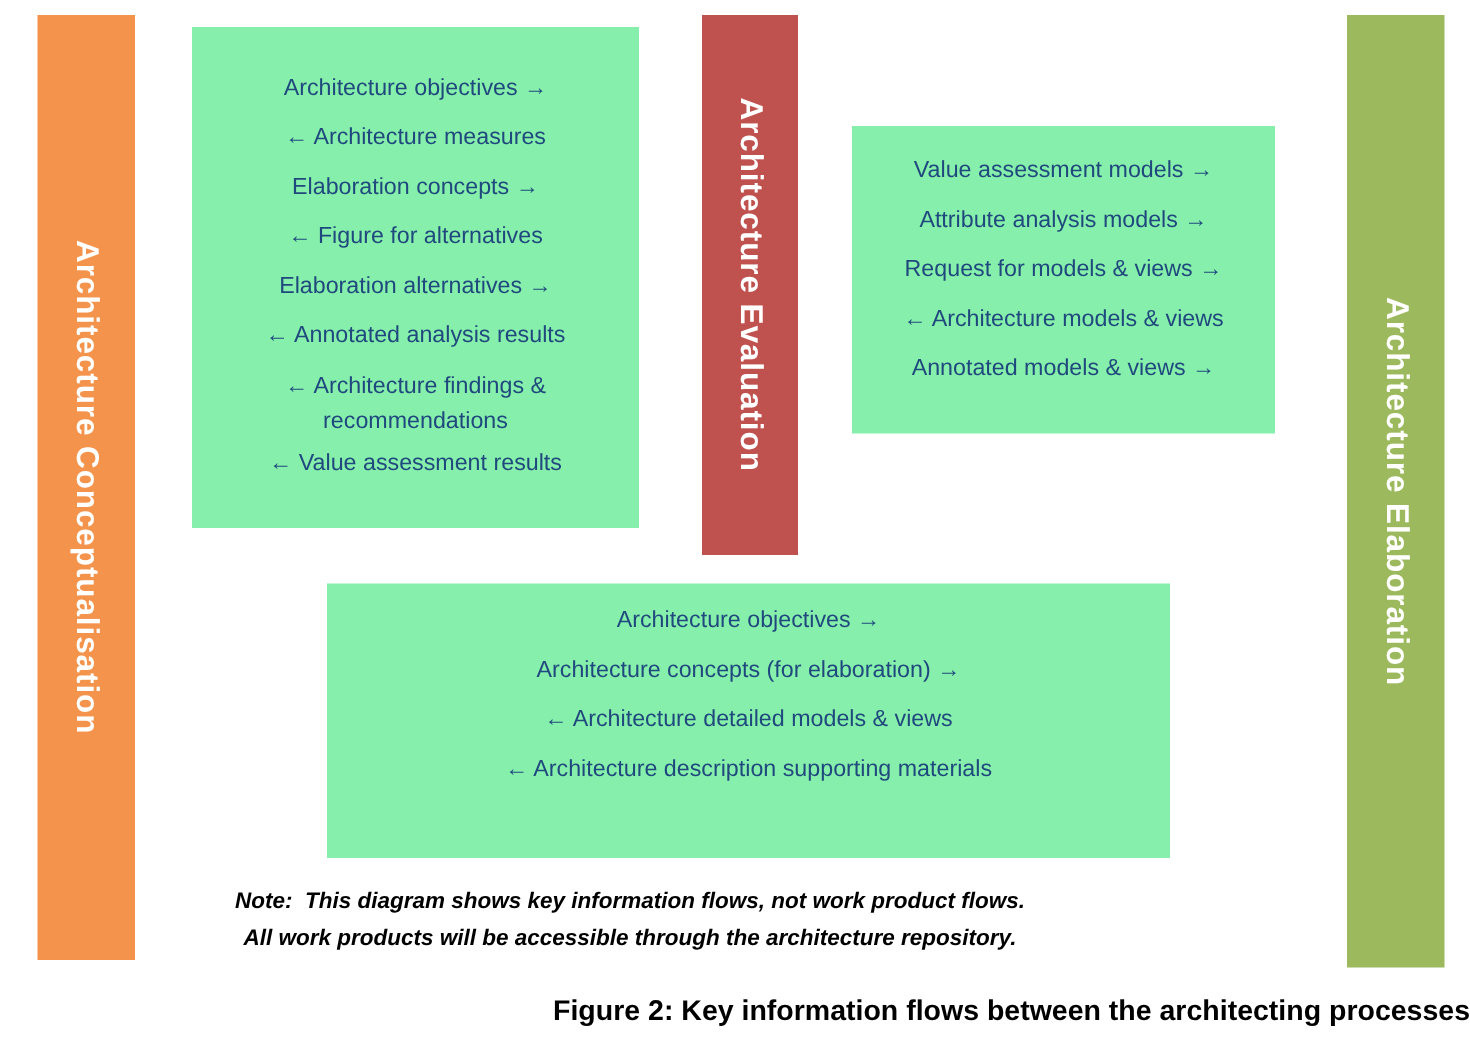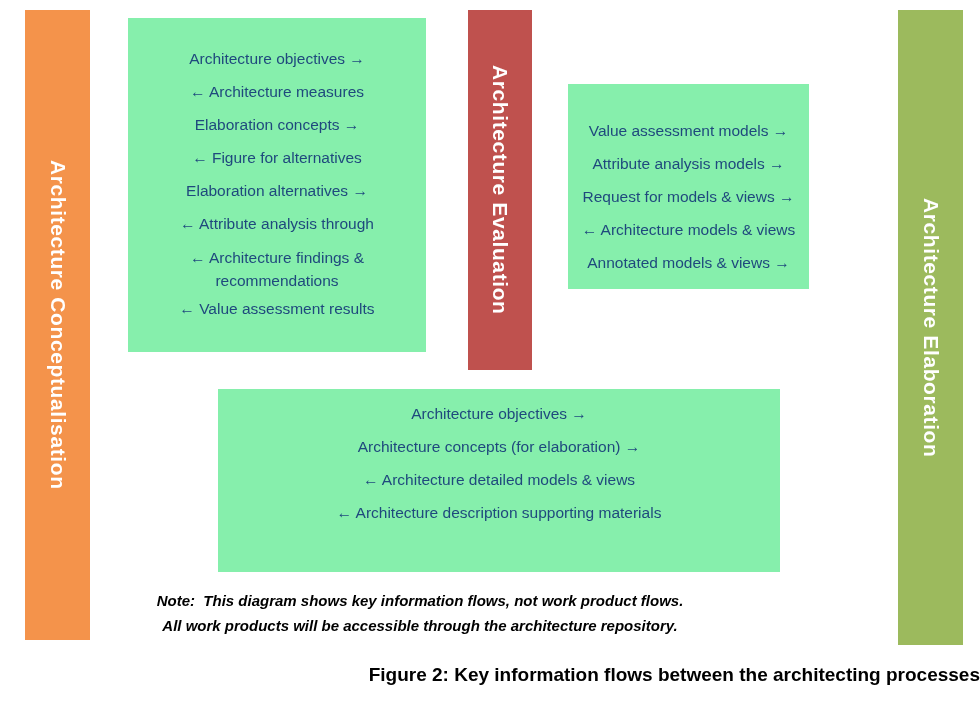--- a/index.html
+++ b/index.html
@@ -39,21 +39,21 @@
     background: #86efac;
     color: #1F497D;
     text-align: center;
     font-size: 15.5px;
   }
   .flow-row {
     line-height: 33px;
     white-space: pre-line;
   }
   .box-1 { left: 128px; top: 18px;  width: 298px; height: 334px; padding-top: 24px; }
-  .box-2 { left: 568px; top: 84px;  width: 241px; height: 205px; padding-top: 30px; }
+  .box-2 { left: 568px; top: 84px;  width: 282px; height: 205px; padding-top: 13px; }
   .box-3 { left: 218px; top: 389px; width: 562px; height: 183px; padding-top: 8px; }
   .box-1 .flow-row.wrapped {
     line-height: 23px;
     margin-top: 6px;
   }
 
   
   .note {
     position: absolute;
     left: 130px;
@@ -87,21 +87,21 @@
   <div class="process-bar bar-conceptualisation">
     <div class="bar-label">Architecture Conceptualisation</div>
   </div>
 
   <div class="flow-box box-1">
     <div class="flow-row">Architecture objectives →</div>
     <div class="flow-row">← Architecture measures</div>
     <div class="flow-row">Elaboration concepts →</div>
     <div class="flow-row">← Figure for alternatives</div>
     <div class="flow-row">Elaboration alternatives →</div>
-    <div class="flow-row">← Attribute analysis through</div>
+    <div class="flow-row">← Annotated analysis results</div>
     <div class="flow-row wrapped">← Architecture findings &amp;
 recommendations</div>
     <div class="flow-row">← Value assessment results</div>
   </div>
 
   <div class="process-bar bar-evaluation">
     <div class="bar-label">Architecture Evaluation</div>
   </div>
 
   <div class="flow-box box-2">

